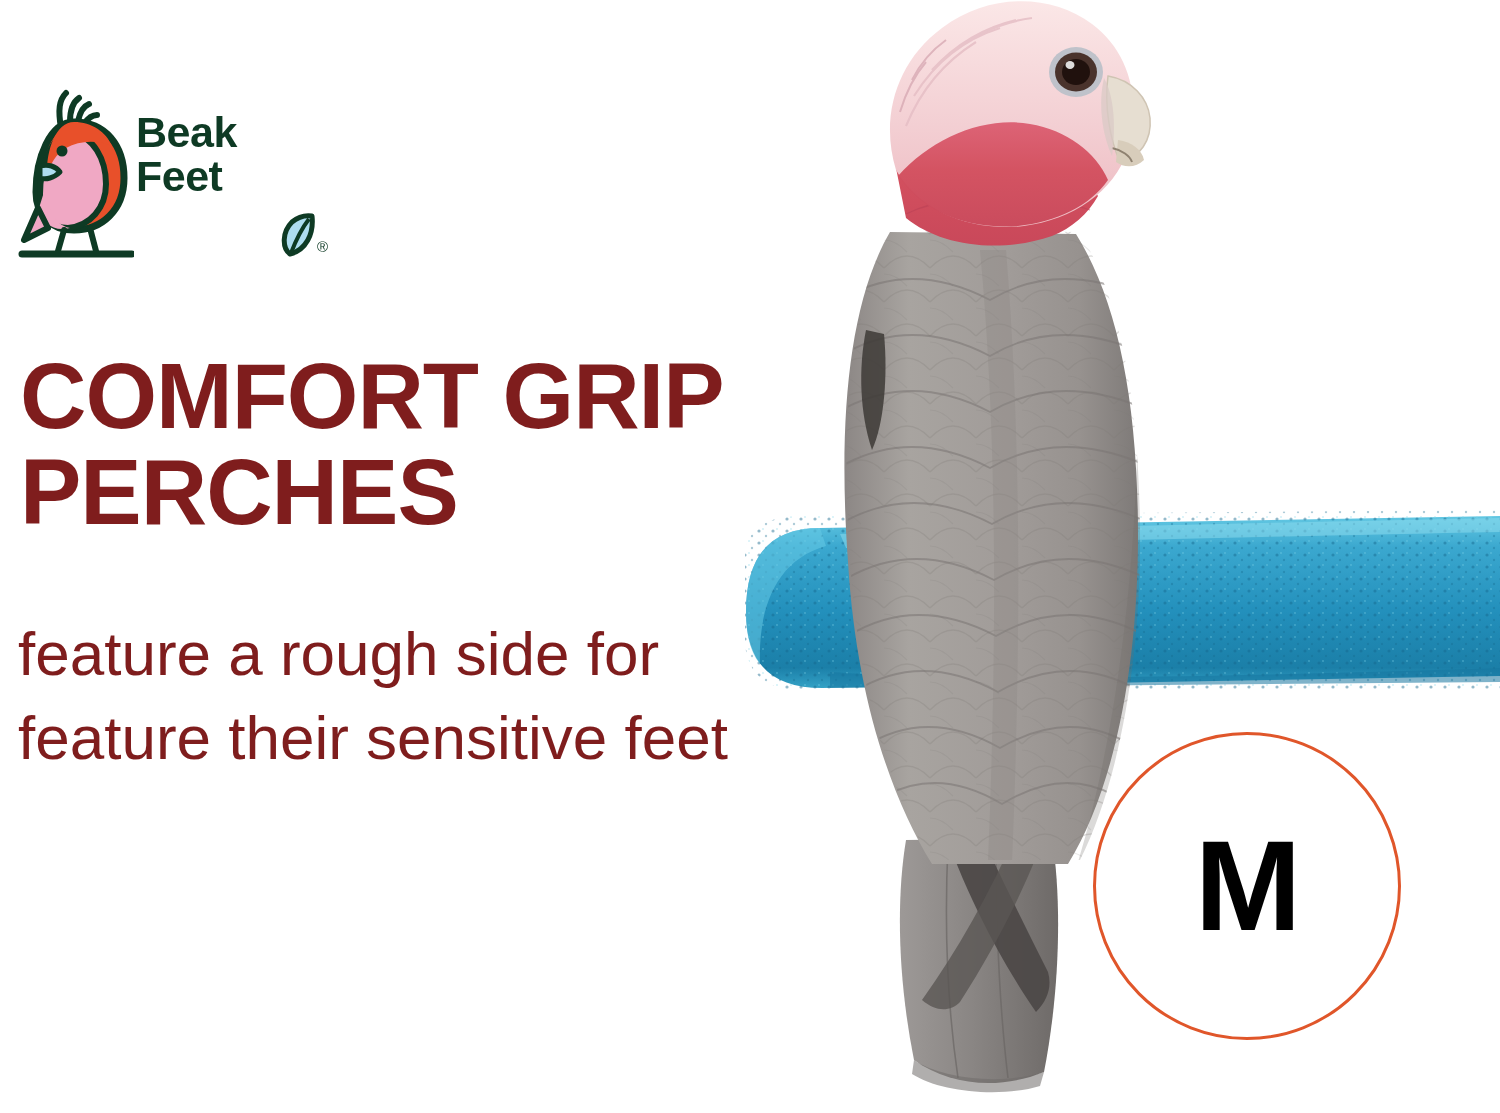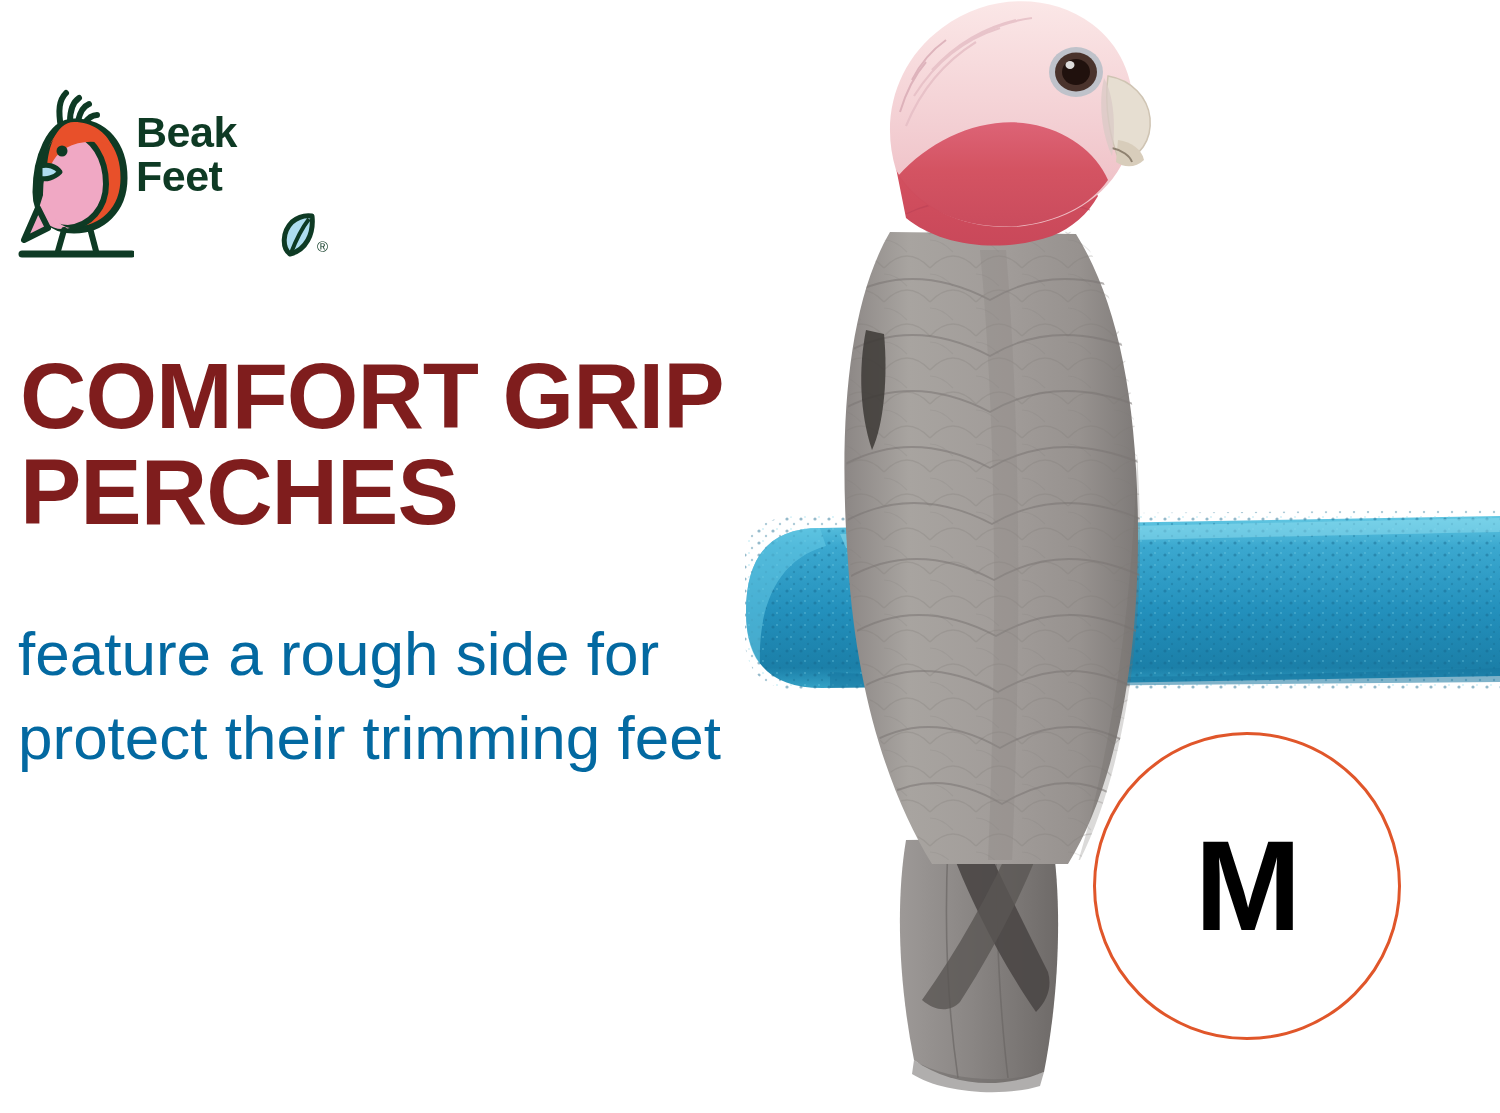--- a/index.html
+++ b/index.html
@@ -79,21 +79,21 @@
     letter-spacing: -1px;
   }
   #headline .hl-line { display: block; white-space: nowrap; }
 
   
   #bodycopy {
     position: absolute;
     left: 18px;
     top: 612px;
     width: 800px;
-    color: #0369a1;
+    color: #7f1d1d;
     font-family: "Liberation Sans", sans-serif;
     font-weight: 300;
     font-size: 62px;
     line-height: 84px;
     letter-spacing: 0px;
   }
   #bodycopy .bc-line { display: block; white-space: nowrap; }
 
   
   #photo {
@@ -187,21 +187,21 @@
     <div id="logo-reg">®</div>
   </div>
 
   <div id="headline">
     <span class="hl-line">COMFORT GRIP</span>
     <span class="hl-line">PERCHES</span>
   </div>
 
   <div id="bodycopy">
     <span class="bc-line">feature a rough side for</span>
-    <span class="bc-line">protect their trimming feet</span>
+    <span class="bc-line">feature their sensitive feet</span>
   </div>
 
   <div id="photo">
     <svg viewBox="0 0 800 1113" width="800" height="1113">
       <defs>
 
         <linearGradient id="perchGrad" x1="0" y1="0" x2="0" y2="1">
           <stop offset="0%" stop-color="#63C8E3"></stop>
           <stop offset="18%" stop-color="#3BA8CF"></stop>
           <stop offset="55%" stop-color="#2390BC"></stop>

